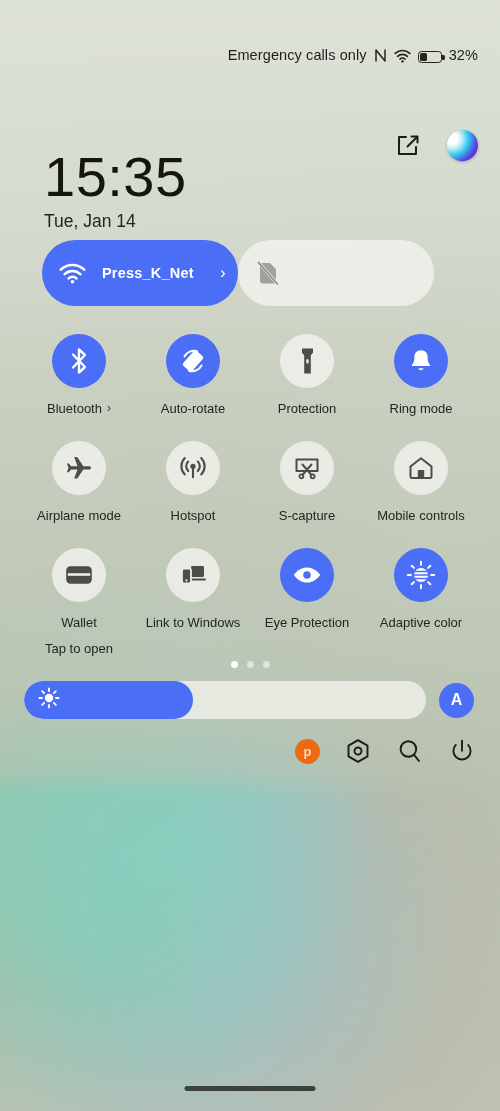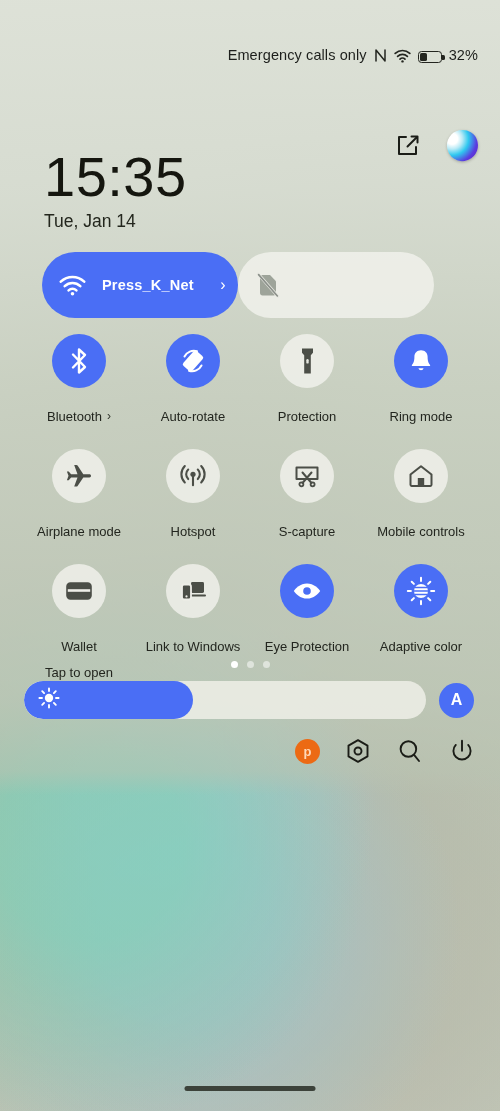--- a/index.html
+++ b/index.html
@@ -82,21 +82,21 @@
   #profile-blob {
     width:31px; height:31px; border-radius:50% 50% 50% 46%/50% 46% 50% 50%;
     background:radial-gradient(circle at 22% 22%, #ffffff 0 16%, #b9eaf6 30%, #2fc8ef 48%, #5a3ce0 72%, #6322b8 100%);
     transform:rotate(-12deg);
     box-shadow:0 1px 3px rgba(0,0,0,.25);
     cursor:pointer;
   }
 
   
   #pill-row {
-    position:absolute; left:42px; top:252px;
+    position:absolute; left:42px; top:240px;
     display:flex; 
   }
   .pill {
     width:196px; height:66px; border-radius:33px;
     display:flex; align-items:center; cursor:pointer;
   }
   .pill.on { background:#4a6ef5; }
   .pill.off { background:rgba(243,243,238,.78); }
   .pill .picon { width:60px; display:flex; justify-content:center; align-items:center; flex:none; }
   .pill .ptext { flex:1; min-width:0; }
@@ -111,21 +111,21 @@
     display:grid; grid-template-columns:repeat(4,1fr); row-gap:25px;
   }
   .tile { display:flex; flex-direction:column; align-items:center; cursor:pointer; }
   .tdisc {
     width:54px; height:54px; border-radius:50%;
     display:flex; align-items:center; justify-content:center;
   }
   .tdisc.on  { background:#4a6ef5; }
   .tdisc.off { background:rgba(243,243,238,.80); }
   .tlabel {
-    margin-top:21px; font-size:13px; color:#23261f;
+    margin-top:13px; font-size:13px; color:#23261f;
     display:flex; align-items:flex-start; gap:5px; white-space:nowrap;
   }
   .tlabel .chev { font-size:12px; color:#33362d; }
   .tsub { font-size:13px; color:#23261f; margin-top:11px; white-space:nowrap; }
 
   
   #dots {
     position:absolute; left:0; right:0; top:661px;
     display:flex; justify-content:center; gap:9px;
   }

